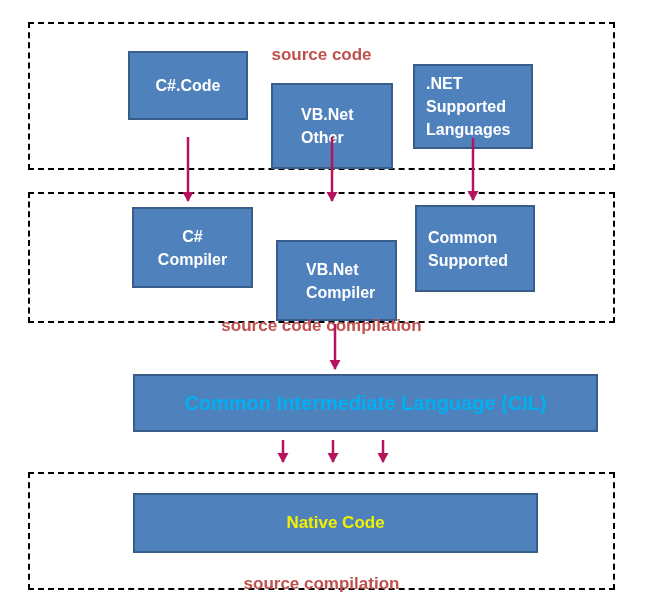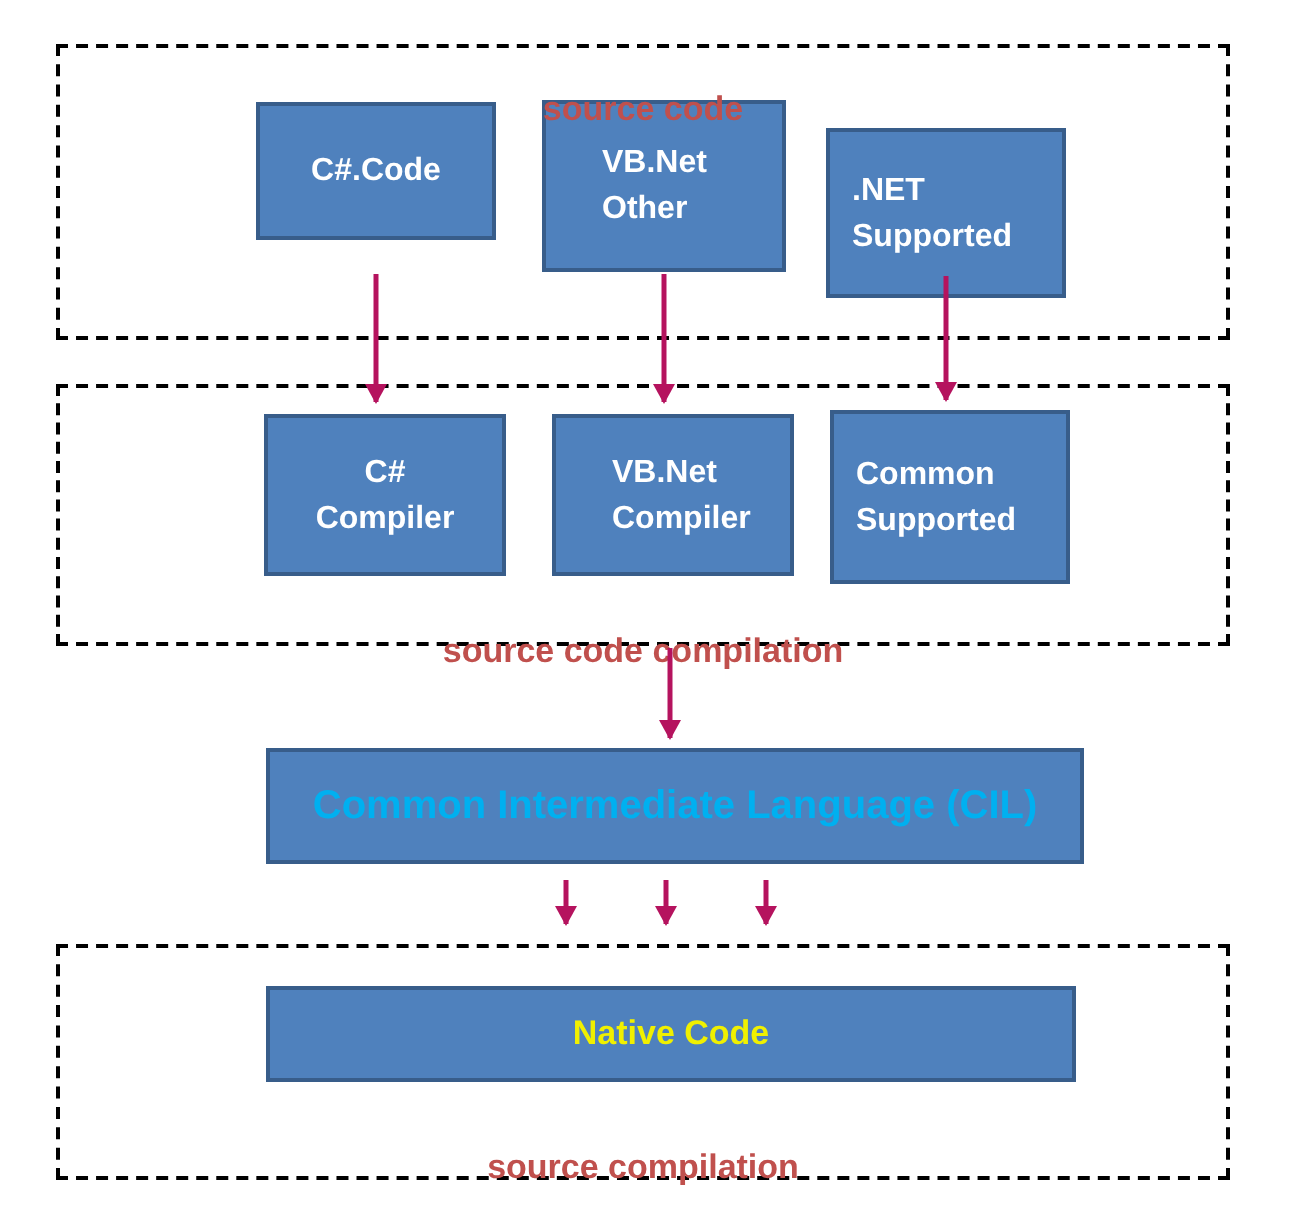--- a/index.html
+++ b/index.html
@@ -44,46 +44,46 @@
     justify-content: center;
     color: #ffffff;
     font-size: 16px;
     font-weight: 700;
     line-height: 23px;
     z-index: 2;
   }
   .node .line { display: block; }
   .align-center { align-items: center; text-align: center; }
   .align-left   { align-items: flex-start; text-align: left; }
-  .pad28 { padding-left: 28px; }
+  .pad28 { padding-left: 28px; margin-top: 33px; }
   .pad11 { padding-left: 11px; }
 
   .n-cscode        { left: 128px; top: 51px;  width: 120px; height: 69px; }
   .n-vbcode        { left: 271px; top: 50px;  width: 122px; height: 86px; }
   .n-netlang       { left: 413px; top: 52px;  width: 120px; height: 85px; margin-top: 12px; }
   .n-cscompiler    { left: 132px; top: 207px; width: 121px; height: 81px; }
   .n-vbcompiler    { left: 276px; top: 207px; width: 121px; height: 81px; }
   .n-othercompiler { left: 415px; top: 205px; width: 120px; height: 87px; }
 
   .bar {
     position: absolute;
     background: #4F81BD;
     border: 2px solid #385D8A;
     display: flex;
     align-items: center;
     justify-content: center;
     font-weight: 700;
     z-index: 2;
   }
   .bar-cil {
-    left: 133px; top: 374px; width: 409px; height: 58px;
+    left: 133px; top: 374px; width: 465px; height: 58px;
     color: #00B0F0; font-size: 20px;
   }
   .bar-native {
-    left: 133px; top: 493px; width: 405px; height: 48px;
+    left: 133px; top: 493px; width: 405px; height: 60px;
     color: #F0F000; font-size: 17px;
   }
 
   .arrow-layer {
     position: absolute;
     left: 0; top: 0;
     width: 657px; height: 615px;
     z-index: 4;
     pointer-events: none;
   }
@@ -101,20 +101,21 @@
   </div>
 
   <div class="node n-vbcode align-left pad28">
     <span class="line">VB.Net</span>
     <span class="line">Other</span>
   </div>
 
   <div class="node n-netlang align-left pad11">
     <span class="line">.NET</span>
     <span class="line">Supported</span>
+    <span class="line">Languages</span>
   </div>
 
   <div class="dashed-box dbox2"></div>
   <div class="section-label lbl-compilation">source code compilation</div>
 
   <div class="node n-cscompiler align-center">
     <span class="line">C#</span>
     <span class="line">Compiler</span>
   </div>
 

